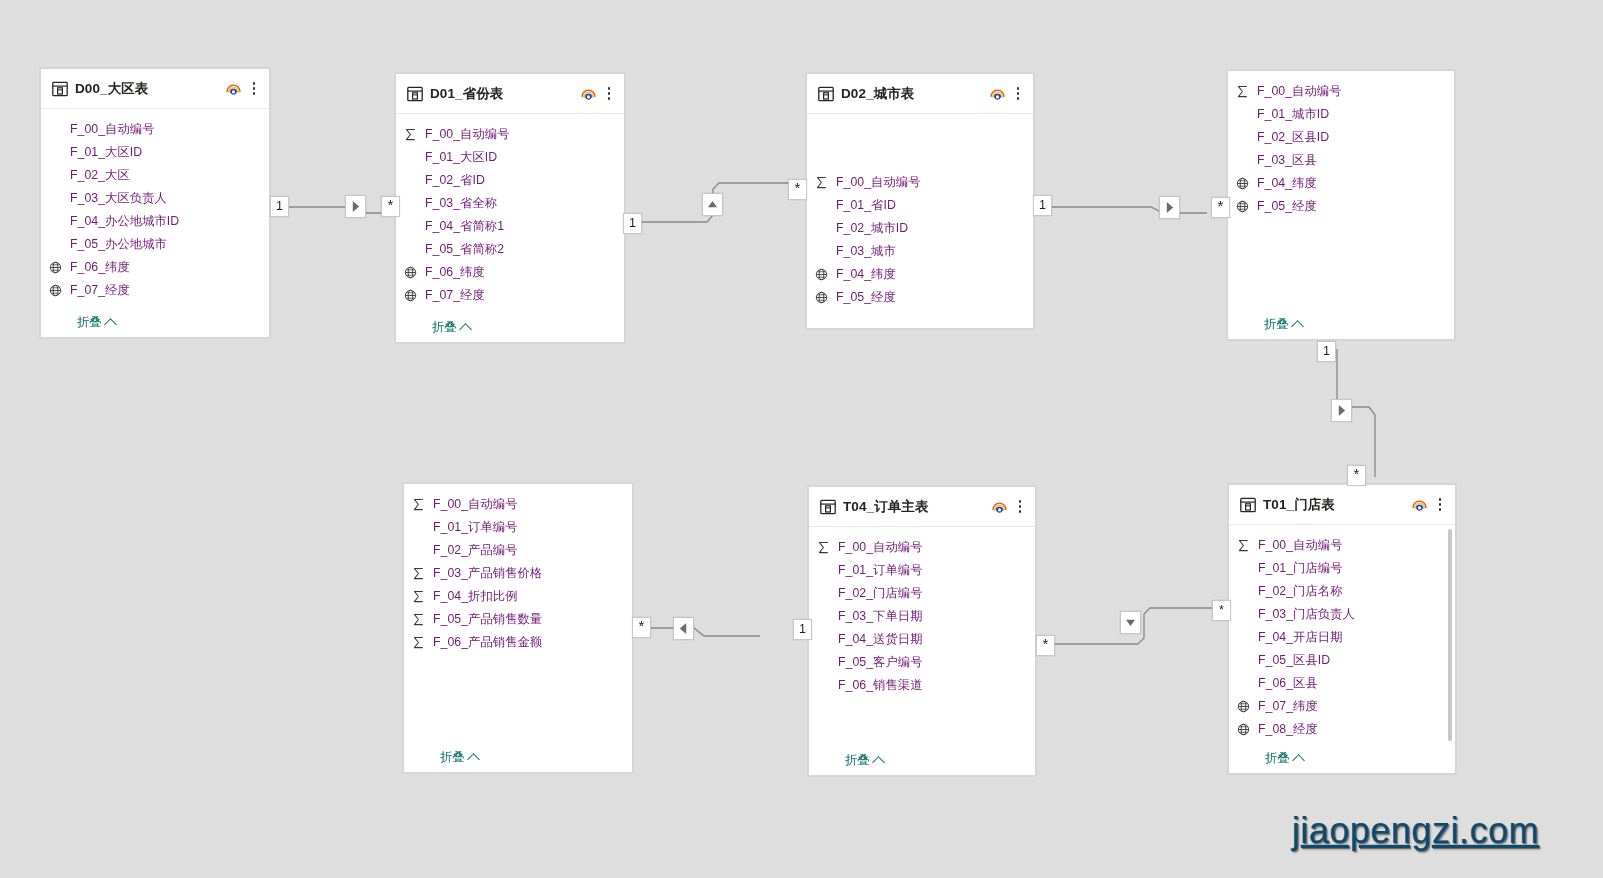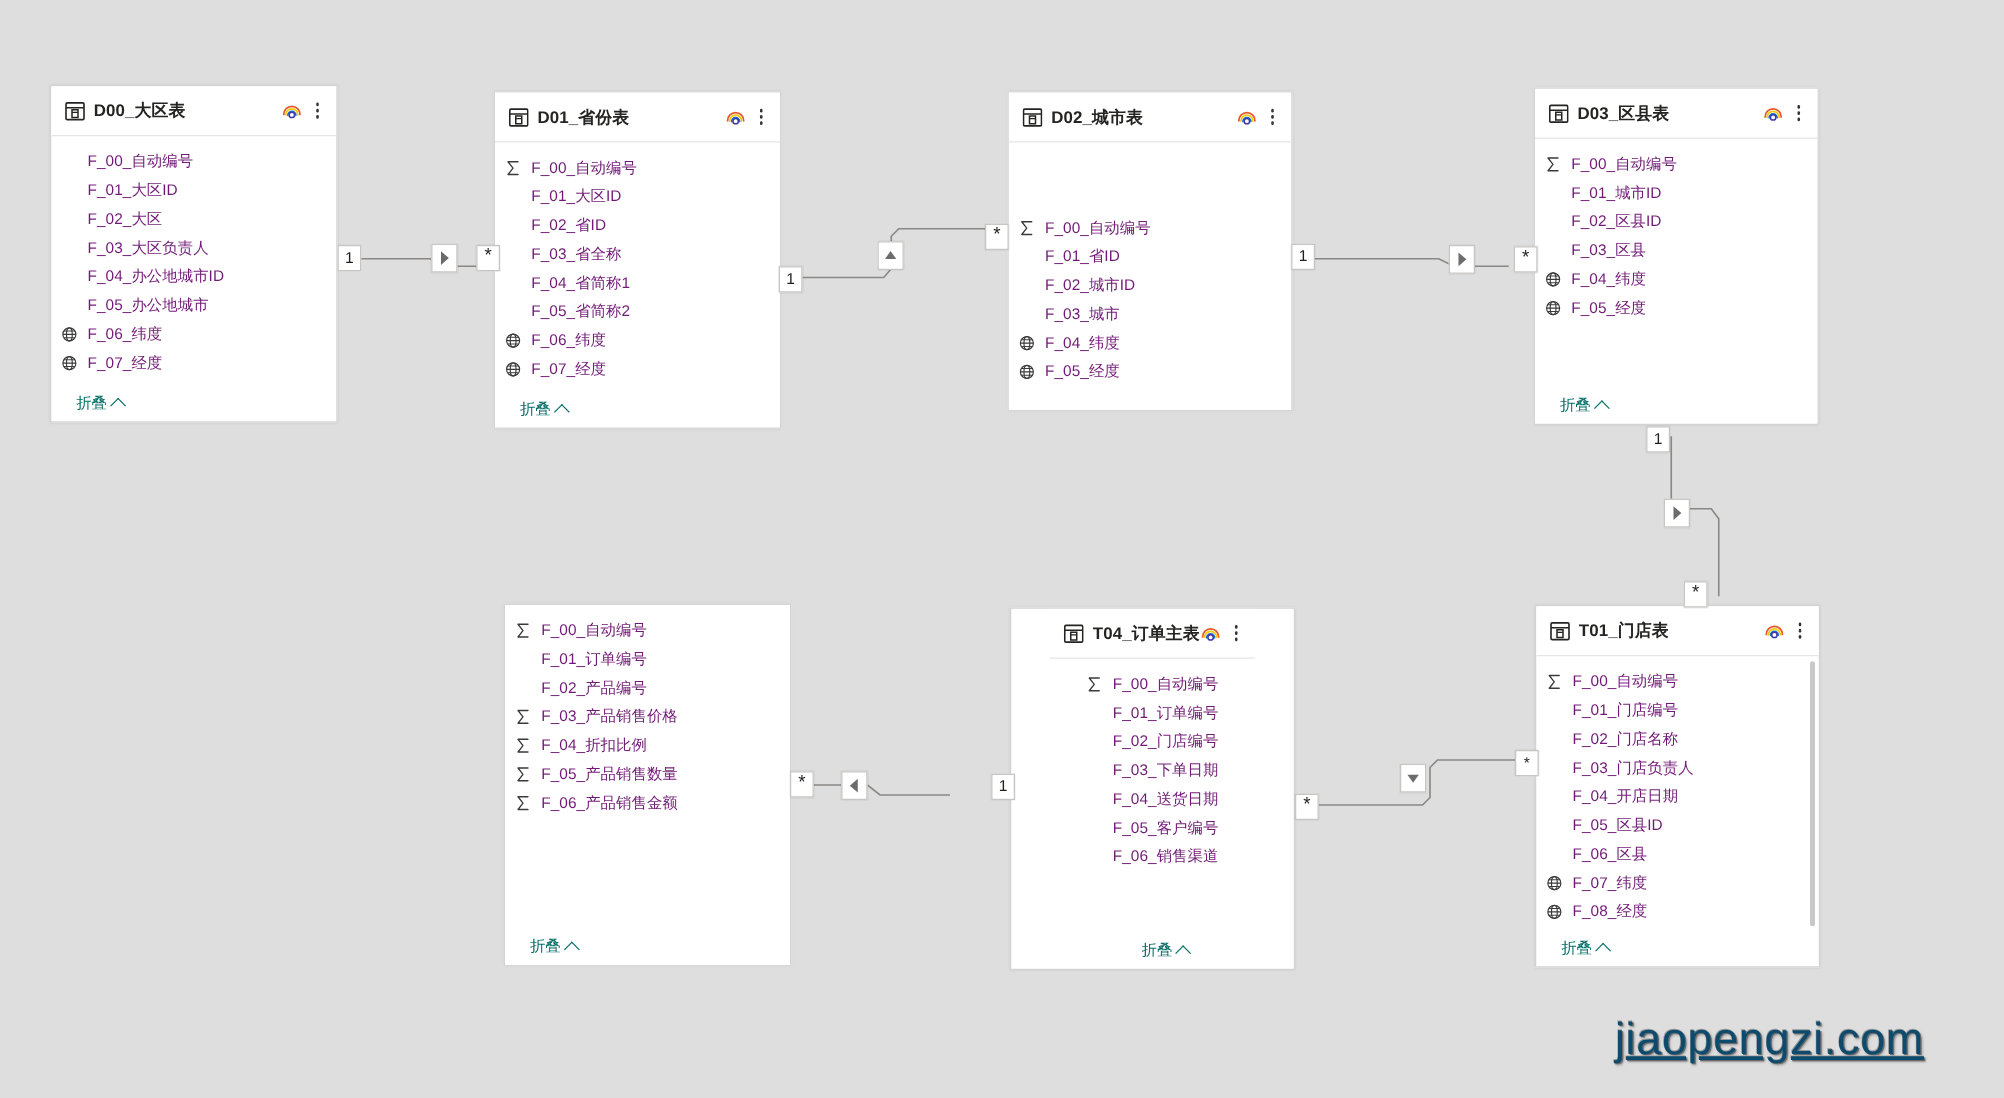--- a/index.html
+++ b/index.html
@@ -103,20 +103,21 @@
     white-space: nowrap;
     letter-spacing: 0.05px;
   }
   .card-footer {
     height: 30px;
     min-height: 30px;
     display: flex;
     align-items: center;
     padding-left: 20px;
     box-sizing: border-box;
+    margin-left: 16px;
   }
   .collapse-link {
     font-size: 12.3px;
     color: #086f68;
     display: inline-flex;
     align-items: center;
     gap: 4px;
     cursor: pointer;
   }
   .chev-up {
@@ -431,42 +432,20 @@
           </div>
         </div>
         <div class="card-footer">
           <span class="collapse-link">
             <span>折叠</span>
             <span class="chev-up"></span>
           </span>
         </div>
       </div>
       <div class="table-card" style="left: 1227px; top: 70px; width: 228px; height: 270px;">
-        <div class="card-header">
-          <svg class="tbl-icon" viewBox="0 0 16 16">
-            <rect x="0.8" y="1.3" width="14.4" height="13.4" rx="1" fill="#fff" stroke="#252423" stroke-width="1.3"></rect>
-            <line x1="0.8" y1="5.1" x2="15.2" y2="5.1" stroke="#252423" stroke-width="1.2"></line>
-            <rect x="5.6" y="6.8" width="4.8" height="6.2" fill="#fff" stroke="#252423" stroke-width="1.2"></rect>
-            <line x1="5.6" y1="8.9" x2="10.4" y2="8.9" stroke="#252423" stroke-width="1"></line>
-          </svg>
-          <span class="card-title">D03_区县表</span>
-          <span class="hdr-actions">
-            <svg class="ai-icon" viewBox="0 0 18 18">
-              <path d="M2.2 12.2 A6.8 6.8 0 0 1 15.8 12.2" fill="none" stroke="#e8562a" stroke-width="1.5" stroke-linecap="round"></path>
-              <path d="M3.9 12.6 A5.1 5.1 0 0 1 14.1 12.6" fill="none" stroke="#f2c811" stroke-width="1.4" stroke-linecap="round"></path>
-              <path d="M5.6 13.0 A3.4 3.4 0 0 1 12.4 13.0" fill="none" stroke="#1a73c8" stroke-width="1.4" stroke-linecap="round"></path>
-              <circle cx="9" cy="12.6" r="2.3" fill="none" stroke="#3b3ba8" stroke-width="1.3"></circle>
-            </svg>
-            <span class="kebab">
-              <i></i>
-              <i></i>
-              <i></i>
-            </span>
-          </span>
-        </div>
         <div class="field-list">
           <div class="field-row">
             <span class="field-gutter">
               <svg width="13" height="13" viewBox="0 0 13 13">
                 <path d="M10.4 1.4 H2.4 L6.4 6.5 L2.4 11.6 H10.4" fill="none" stroke="#3a3a3a" stroke-width="1.05" stroke-linejoin="round" stroke-linecap="round"></path>
               </svg>
             </span>
             <span class="field-name">F_00_自动编号</span>
           </div>
           <div class="field-row">
@@ -564,21 +543,21 @@
             <span class="field-name">F_06_产品销售金额</span>
           </div>
         </div>
         <div class="card-footer">
           <span class="collapse-link">
             <span>折叠</span>
             <span class="chev-up"></span>
           </span>
         </div>
       </div>
-      <div class="table-card" style="left: 808px; top: 486px; width: 228px; height: 290px; align-items: center;">
+      <div class="table-card" style="left: 808px; top: 486px; width: 228px; height: 290px;">
         <div class="card-header">
           <svg class="tbl-icon" viewBox="0 0 16 16">
             <rect x="0.8" y="1.3" width="14.4" height="13.4" rx="1" fill="#fff" stroke="#252423" stroke-width="1.3"></rect>
             <line x1="0.8" y1="5.1" x2="15.2" y2="5.1" stroke="#252423" stroke-width="1.2"></line>
             <rect x="5.6" y="6.8" width="4.8" height="6.2" fill="#fff" stroke="#252423" stroke-width="1.2"></rect>
             <line x1="5.6" y1="8.9" x2="10.4" y2="8.9" stroke="#252423" stroke-width="1"></line>
           </svg>
           <span class="card-title">T04_订单主表</span>
           <span class="hdr-actions">
             <svg class="ai-icon" viewBox="0 0 18 18">

